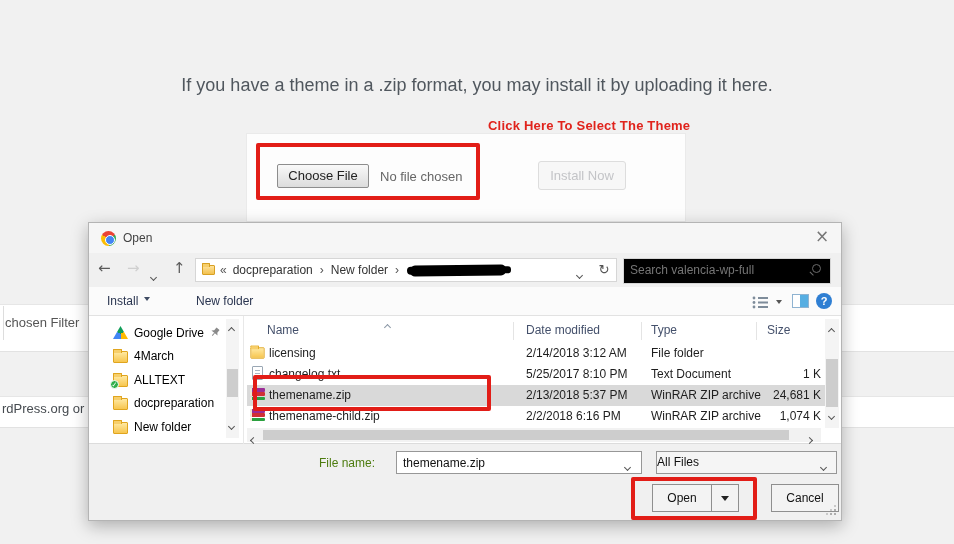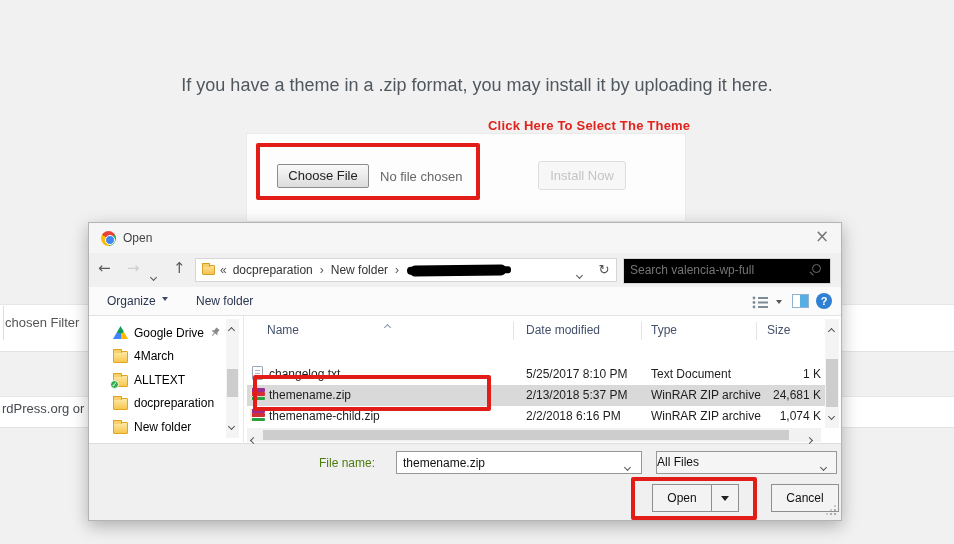--- a/index.html
+++ b/index.html
@@ -167,21 +167,21 @@
     </div>
     <span class="addr-chev"><i class="chv d sm"></i></span>
     <div class="refresh uico">↻</div>
 
     <div class="search">
       <input placeholder="Search valencia-wp-full" style="">
       <span class="mag"></span>
     </div>
 
     <div class="tbar">
-      <span class="tbtn" id="organize"><span>Organize</span><i class="tri-dn"></i></span>
+      <span class="tbtn" id="organize"><span>Install</span><i class="tri-dn"></i></span>
       <span class="tbtn" id="newfolder">New folder</span>
       <span class="viewico">
         <svg width="17" height="13">
             <g fill="#7e8c9a">
               <circle cx="2" cy="2" r="1.4"></circle>
               <rect x="6" y="1" width="10" height="2"></rect>
               <circle cx="2" cy="6.5" r="1.4"></circle>
               <rect x="6" y="5.5" width="10" height="2"></rect>
               <circle cx="2" cy="11" r="1.4"></circle>
               <rect x="6" y="10" width="10" height="2"></rect>
@@ -233,20 +233,27 @@
           <span class="sortcaret"><i class="chv u sm" style="border-color:#8a97a5"></i></span>
           <span class="h" style="left:20px">Name</span>
           <span class="hdiv" style="left:266px"></span>
           <span class="h" style="left:279px">Date modified</span>
           <span class="hdiv" style="left:394px"></span>
           <span class="h" style="left:404px">Type</span>
           <span class="hdiv" style="left:509px"></span>
           <span class="h" style="left:520px">Size</span>
         </div>
 
+        <div class="lrow" id="r0">
+          <span class="ic folder" style="transform:scale(.95)"></span>
+          <span class="nm">licensing</span>
+          <span class="c-date">2/14/2018 3:12 AM</span>
+          <span class="c-type">File folder</span>
+          <span class="c-size"></span>
+        </div>
         <div class="lrow" id="r1">
           <span class="ic textdoc"></span>
           <span class="nm">changelog.txt</span>
           <span class="c-date">5/25/2017 8:10 PM</span>
           <span class="c-type">Text Document</span>
           <span class="c-size">1 K</span>
         </div>
         <div class="lrow sel" id="r2">
           <span class="ic winrar">
               <i class="b1"></i>

